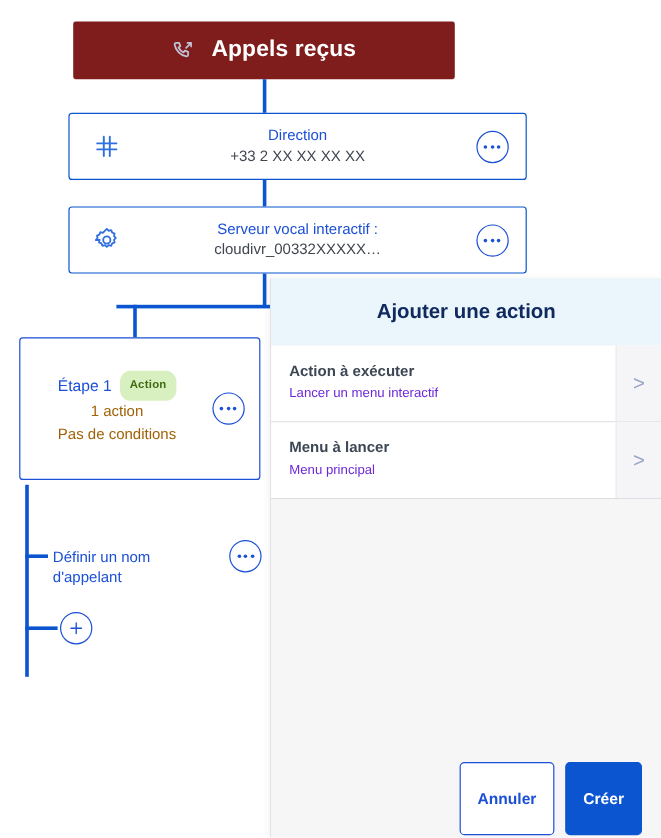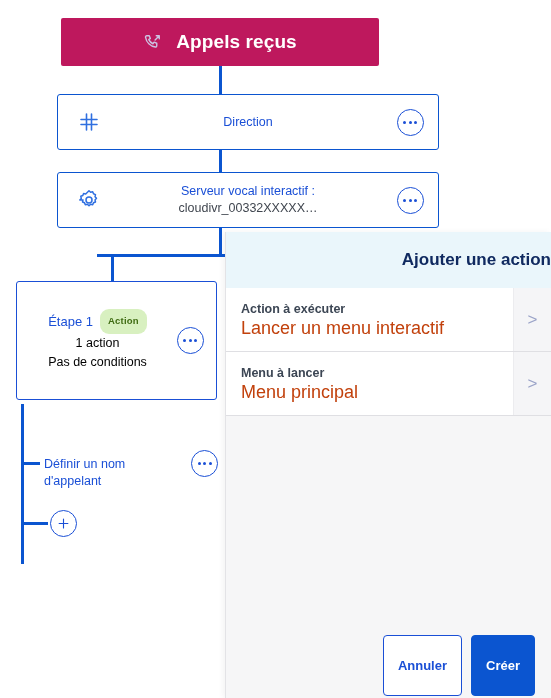--- a/index.html
+++ b/index.html
@@ -9,21 +9,21 @@
     font-family: "Liberation Sans", sans-serif;
     overflow: hidden;
   }
   #root { position: relative; width: 551px; height: 698px; background: #fff; }
 
   
   .flow { position: absolute; inset: 0; }
 
   .node-header {
     position: absolute; left: 61px; top: 18px; width: 318px; height: 48px;
-    background: #be185d; border-radius: 2px;
+    background: #7f1d1d; border-radius: 2px;
     display: flex; align-items: center; justify-content: center; gap: 13px;
   }
   .node-header .title {
     color: #ffffff; font-size: 19px; font-weight: 700; letter-spacing: .1px;
   }
   .phone-ico { width: 20px; height: 20px; display: block; opacity: .85; }
 
   .card {
     position: absolute; left: 57px; width: 382px; height: 56px;
     background: #fff; border: 1.5px solid #0b55d0; border-radius: 3px;
@@ -52,21 +52,21 @@
     background: #fff; border: 1.5px solid #1a4fd6; border-radius: 3px;
     display: flex; align-items: center;
   }
   .step-card .sc-txt { flex: 1; text-align: center; padding-left: 14px; }
   .step-line-1 { display: flex; align-items: center; justify-content: center; gap: 7px; line-height: 20px; }
   .step-name { font-size: 13px; color: #1a4fd6; }
   .badge {
     background: #d8f0c0; color: #3f6b12; font-size: 9.5px; font-weight: 700;
     border-radius: 9px; padding: 2px 8px 3px; letter-spacing: .2px;
   }
-  .step-sub { font-size: 12.5px; color: #000000; line-height: 19px; }
+  .step-sub { font-size: 12.5px; color: #a16207; line-height: 19px; }
   .step-card .dots-wrap2 { width: 52px; display: flex; justify-content: center; }
 
   .rail-label {
     position: absolute; left: 44px; top: 444px; width: 110px;
     font-size: 12.5px; color: #1a4fd6; line-height: 17px; margin-top: 12px;
   }
   .rail-dots { position: absolute; left: 191px; top: 450px; }
 
   .plus-btn {
     position: absolute; left: 50px; top: 510px;
@@ -77,33 +77,33 @@
   .plus-btn svg { width: 15px; height: 15px; display: block; }
 
   
   .panel {
     position: absolute; left: 225px; top: 232px; width: 326px; height: 466px;
     background: #f6f6f7; border-left: 1px solid #e3e3e6;
     display: flex; flex-direction: column;
     box-shadow: -2px 0 6px rgba(0,0,0,.05);
   }
   .panel-header {
-    height: 56px; background: #eaf6fb; display: flex; align-items: center; justify-content: flex-end;
+    height: 56px; background: #eaf6fb; display: flex; align-items: center; justify-content: center;
     flex: 0 0 auto;
   }
   .panel-header .ph-title { font-size: 17px; font-weight: 700; color: #102a60; }
 
   .panel-rows { background: #f6f6f7; flex: 0 0 auto; }
   .p-row {
     display: flex; background: #ffffff; border-bottom: 1px solid #dfdfe3;
     min-height: 64px; cursor: pointer;
   }
   .p-row .pr-main { flex: 1; padding: 12px 0 12px 15px; }
   .pr-label { font-size: 12.5px; font-weight: 700; color: #3c4654; line-height: 19px; }
-  .pr-value { font-size: 18px; color: #c2410c; line-height: 19px; }
+  .pr-value { font-size: 11px; color: #6d28d9; line-height: 19px; }
   .pr-chev {
     width: 38px; background: #f5f5f7; border-left: 1px solid #ececef;
     display: flex; align-items: center; justify-content: center;
     font-size: 17px; color: #9aa3c8; font-weight: 400;
   }
 
   .panel-body { flex: 1 1 auto; background: #f6f6f7; }
 
   .panel-footer {
     flex: 0 0 auto; height: 60px; background: #f6f6f7;
@@ -134,20 +134,21 @@
     <div class="line" style="left:219px; top:66px; width:3px; height:28px;"></div>
 
     <div class="card c1">
       <span class="ico-wrap">
         <svg width="24" height="24" viewBox="0 0 24 24" fill="none" stroke="#2f6fe0" stroke-width="1.6" stroke-linecap="round">
           <path d="M9.5 4v16M14.5 4v16M4 9.5h16M4 14.5h16"></path>
         </svg>
       </span>
       <span class="txt">
         <span class="t1" style="display:block">Direction</span>
+        <span class="t2" style="display:block">+33 2 XX XX XX XX</span>
       </span>
       <span class="dots-wrap">
         <span class="dots-btn">
             <i></i>
             <i></i>
             <i></i>
           </span>
       </span>
     </div>
 

